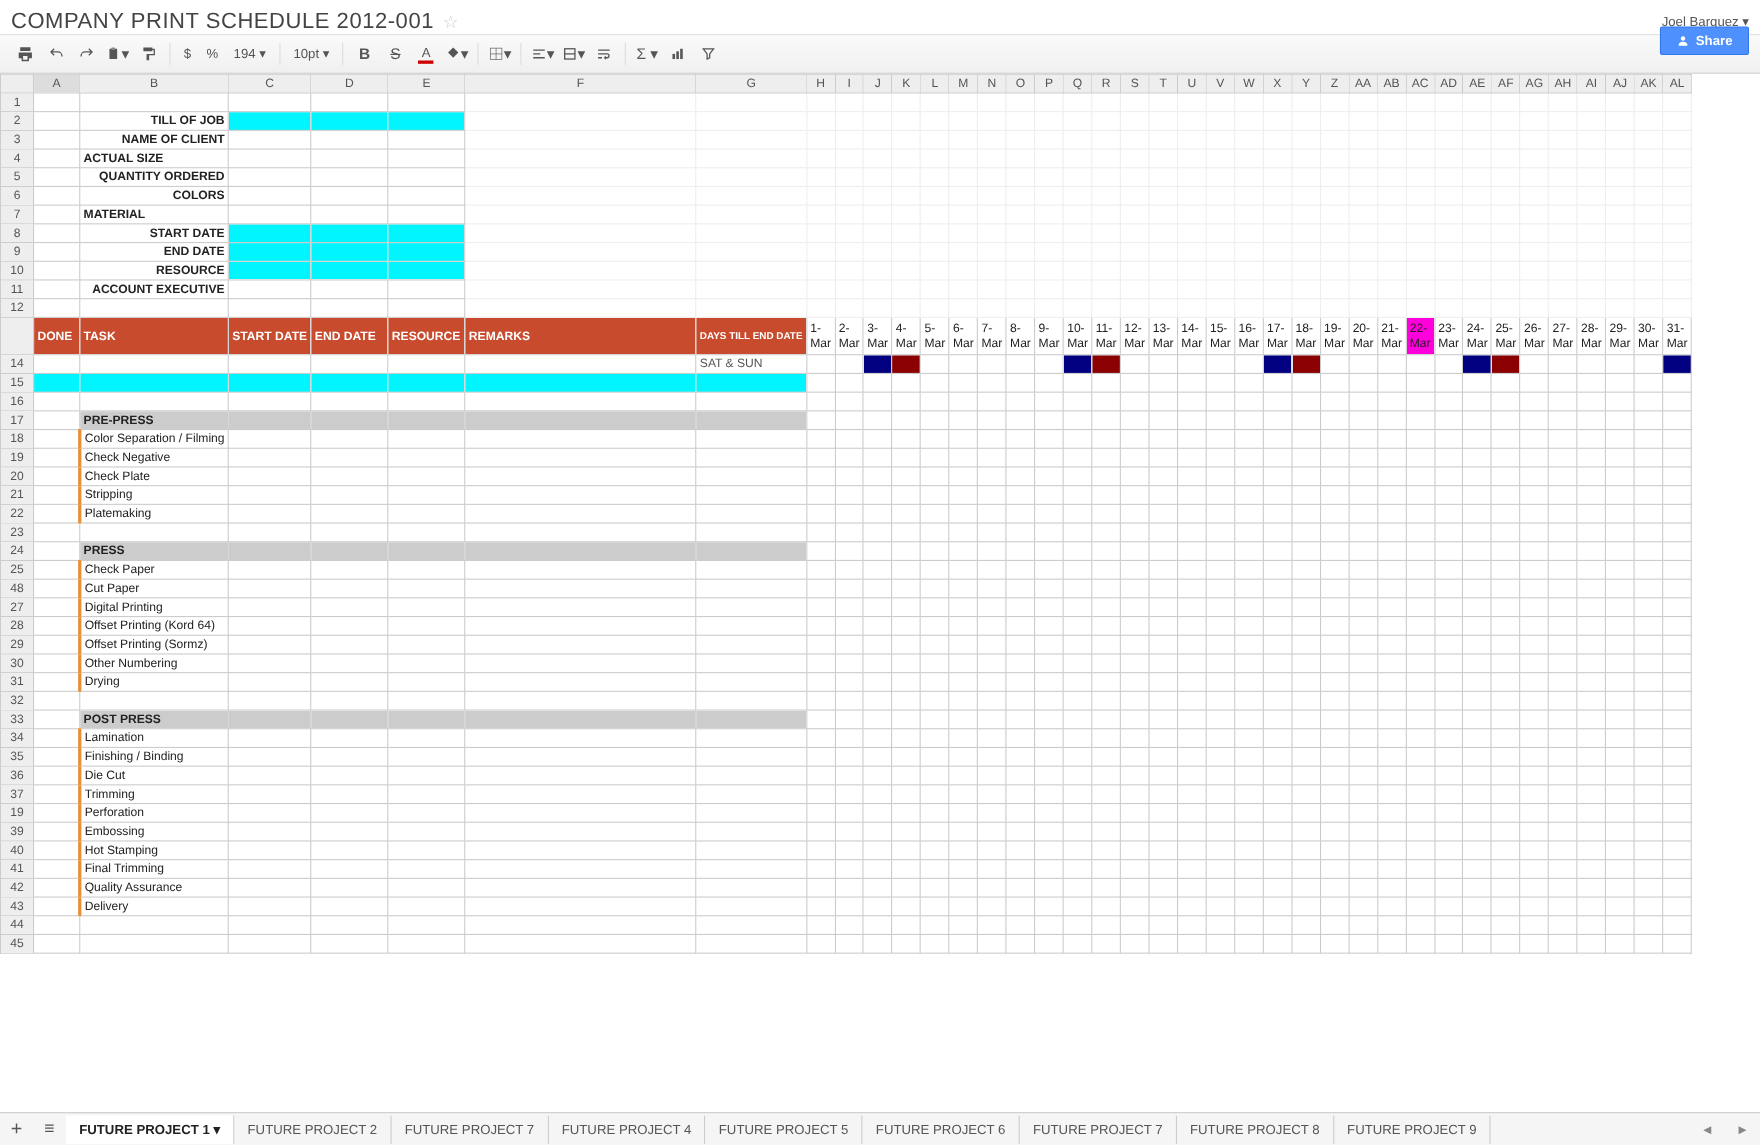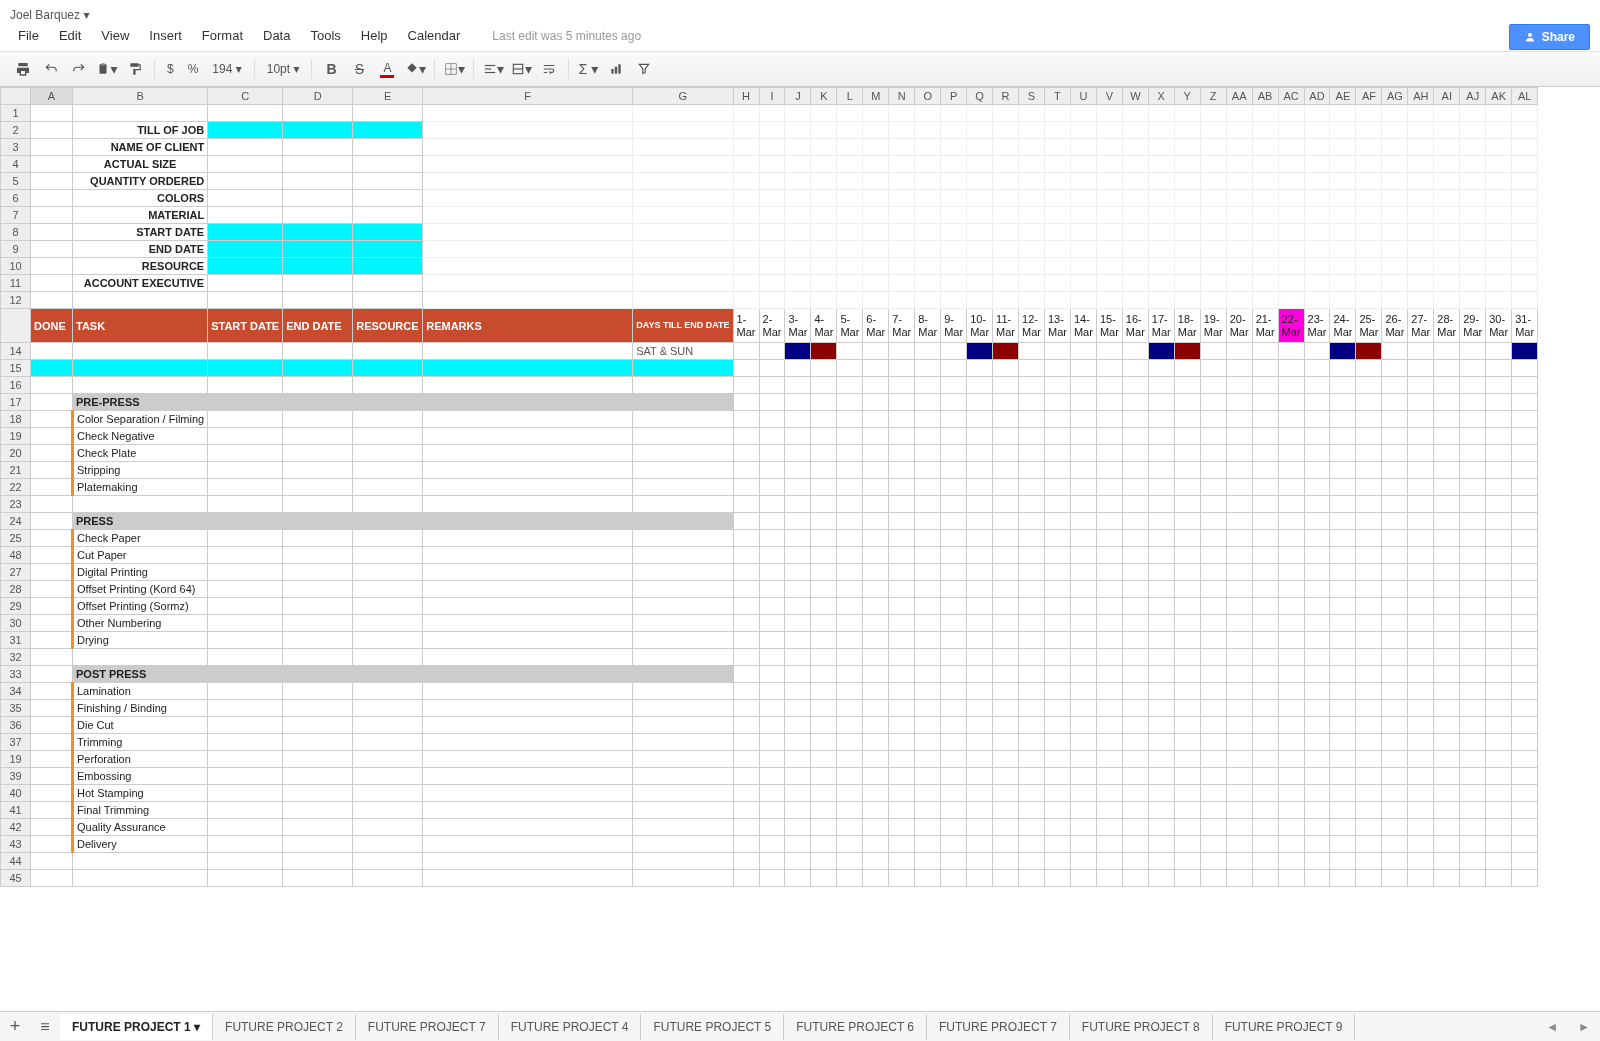--- a/index.html
+++ b/index.html
@@ -44,44 +44,36 @@
 .tab.active { background: #fff; font-weight: bold; color: #222; border-top: 2px solid #fff; margin-top: -2px; }
 .tab-nav { margin-left: auto; display: flex; }
 .tab-nav span { padding: 0 10px; cursor: pointer; color: #888; }
 svg { display: block; }
 </style>
 </head>
 <body>
 
 <div class="header">
   <div class="title-row">
+    <div class="title-left">
+      <span class="doc-title">COMPANY PRINT SCHEDULE 2012-001</span>
+      <span class="star">☆</span>
+    </div>
     <div class="user-area">
       <span class="user-name"><span>Joel Barquez</span> ▾</span>
     </div>
   </div>
   <div style="position:absolute; top:24px; right:10px;">
     <button class="share-btn">
       <svg width="12" height="12" viewBox="0 0 24 24" fill="#fff">
           <circle cx="12" cy="8" r="4"></circle>
           <path d="M4 20c0-4 4-6 8-6s8 2 8 6v1H4z"></path>
         </svg>
       <span>Share</span>
     </button>
-  </div>
-  <div class="menu-bar" id="menu-bar">
-    <span class="menu-item">File</span>
-      <span class="menu-item">Edit</span>
-      <span class="menu-item">View</span>
-      <span class="menu-item">Insert</span>
-      <span class="menu-item">Format</span>
-      <span class="menu-item">Data</span>
-      <span class="menu-item">Tools</span>
-      <span class="menu-item">Help</span>
-      <span class="menu-item">Calendar</span>
-      <span class="last-edit" id="last-edit">Last edit was 5 minutes ago</span>
   </div>
 </div>
 
 <div class="toolbar">
   <div class="tb-btn">
       <svg width="16" height="16" viewBox="0 0 24 24" fill="#555">
         <path d="M19 8H5V3h14v5zm2 2H3v8h4v4h10v-4h4v-8zm-6 10H9v-5h6v5z"></path>
       </svg>
     </div>
   <div class="tb-btn">
@@ -366,21 +358,21 @@
           <td style="border-color:#eee"></td>
           <td style="border-color:#eee"></td>
           <td style="border-color:#eee"></td>
           <td style="border-color:#eee"></td>
           <td style="border-color:#eee"></td>
           <td style="border-color:#eee"></td>
         </tr>
         <tr>
           <th class="row-hdr">4</th>
           <td></td>
-          <td class="bold" style="text-align:center">ACTUAL SIZE</td>
+          <td class="bold" style="text-align:left">ACTUAL SIZE</td>
           <td></td>
           <td></td>
           <td></td>
           <td style="border-color:#eee"></td>
           <td style="border-color:#eee"></td>
           <td style="border-color:#eee"></td>
           <td style="border-color:#eee"></td>
           <td style="border-color:#eee"></td>
           <td style="border-color:#eee"></td>
           <td style="border-color:#eee"></td>
@@ -489,21 +481,21 @@
           <td style="border-color:#eee"></td>
           <td style="border-color:#eee"></td>
           <td style="border-color:#eee"></td>
           <td style="border-color:#eee"></td>
           <td style="border-color:#eee"></td>
           <td style="border-color:#eee"></td>
         </tr>
         <tr>
           <th class="row-hdr">7</th>
           <td></td>
-          <td class="bold" style="text-align:right">MATERIAL</td>
+          <td class="bold" style="text-align:left">MATERIAL</td>
           <td></td>
           <td></td>
           <td></td>
           <td style="border-color:#eee"></td>
           <td style="border-color:#eee"></td>
           <td style="border-color:#eee"></td>
           <td style="border-color:#eee"></td>
           <td style="border-color:#eee"></td>
           <td style="border-color:#eee"></td>
           <td style="border-color:#eee"></td>

